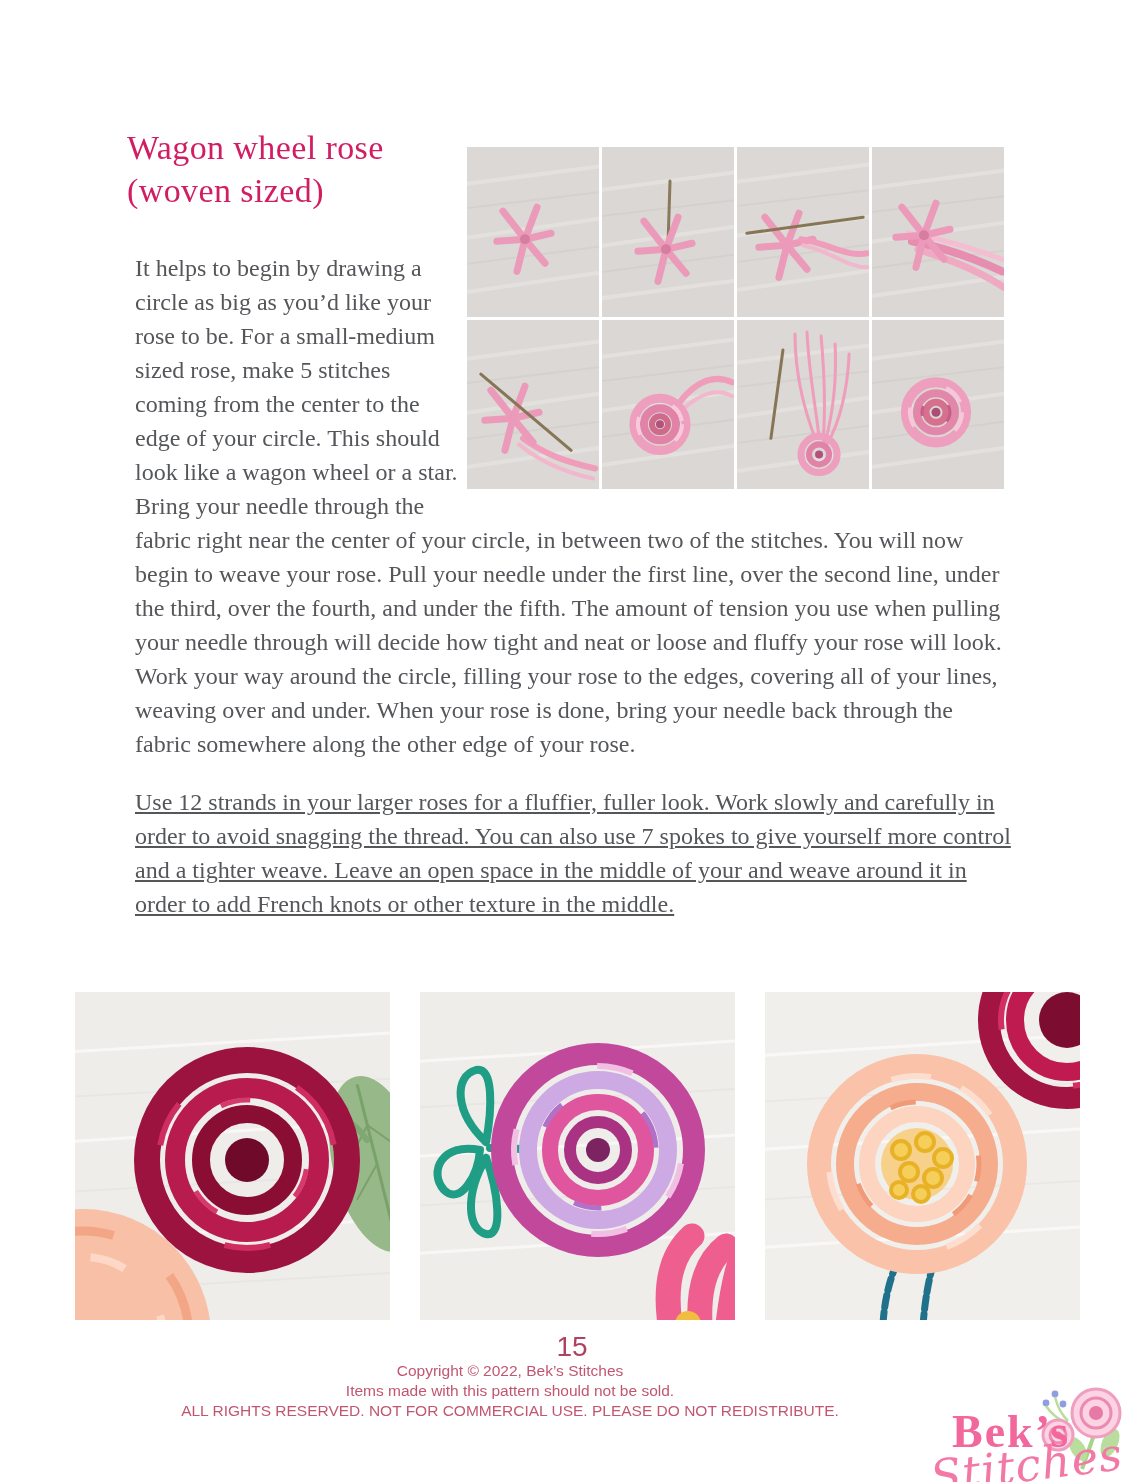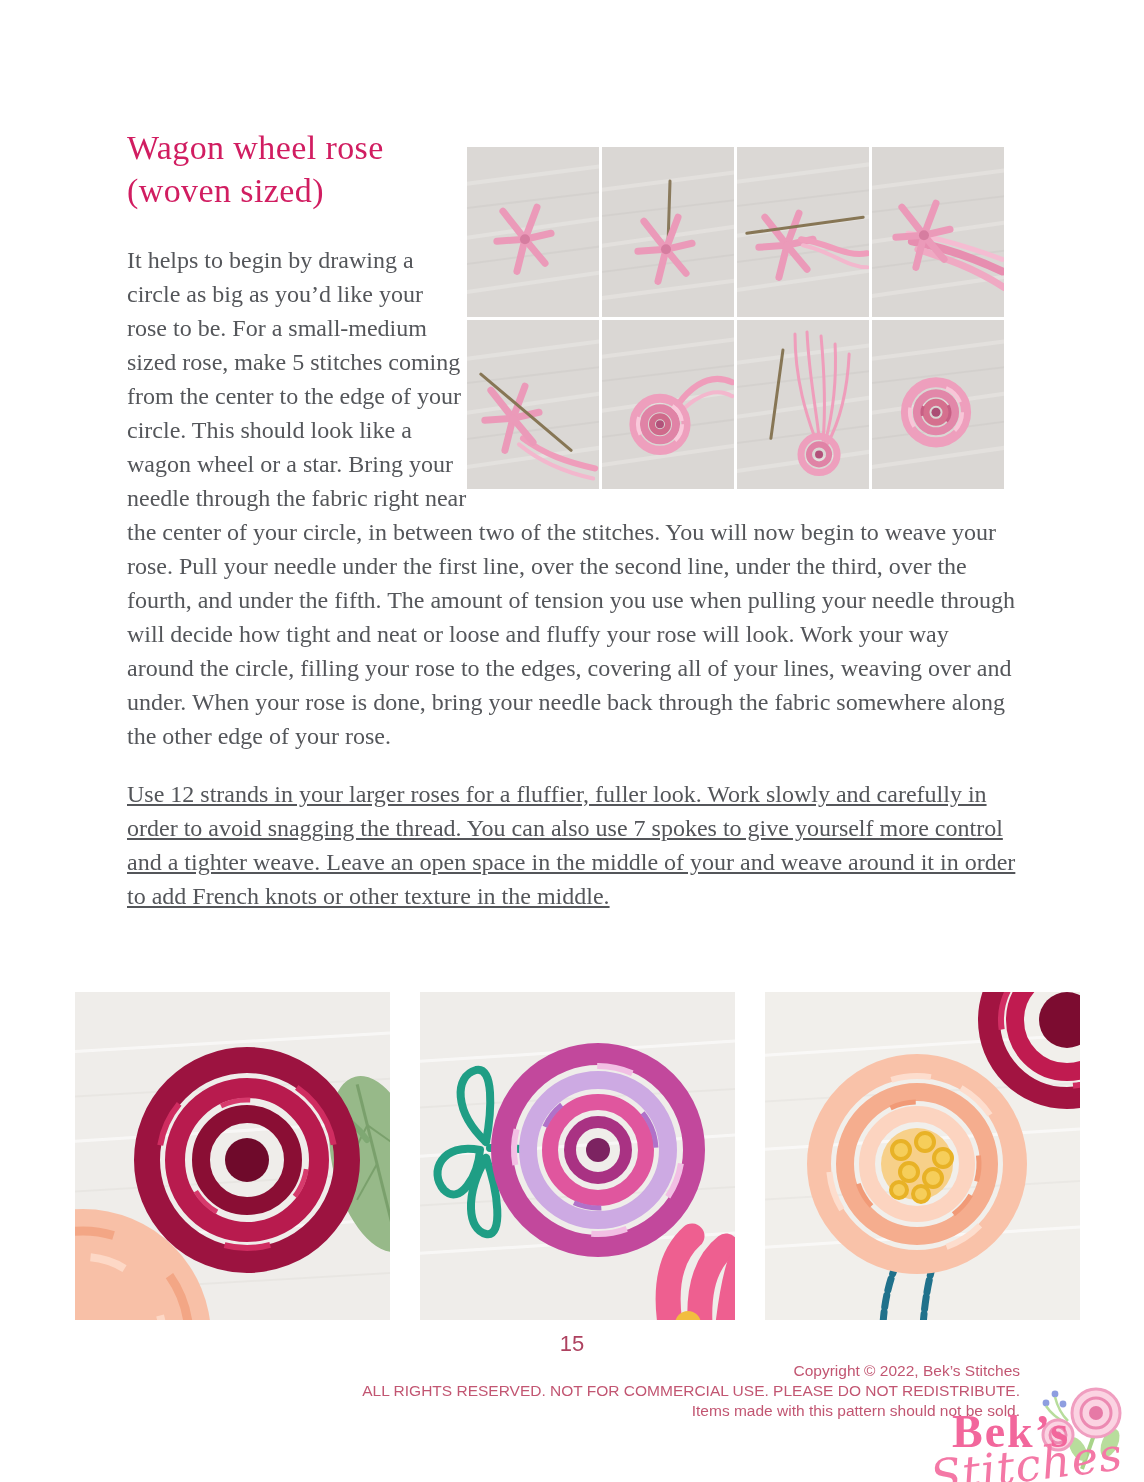--- a/index.html
+++ b/index.html
@@ -12,21 +12,21 @@
     position:absolute; left:127px; top:126px; width:340px;
     font-size:34px; line-height:43px; font-weight:400;
     color:#d11d61; margin:0; letter-spacing:0.4px;
   }
   
   .body-text {
     position:absolute; left:127px; top:243px; width:892px;
     color:#54565a; font-size:24px; line-height:34px; letter-spacing:0px;
     text-align:left;
   }
-  .body-text p { margin:0; }
+  .body-text p { margin:8px; }
   .body-text .para2 { margin-top:24px;text-decoration:underline; }
   .float-spacer { float:right; width:552px; height:266px; }
 
   
   .photo-grid {
     position:absolute; left:467px; top:147px; width:537px; height:342px;
     display:grid; grid-template-columns:repeat(4,1fr); grid-template-rows:1fr 1fr;
     gap:3px; background:#ffffff;
   }
   .cell { background:#dbd8d5; overflow:hidden; }
@@ -35,24 +35,24 @@
   
   .bottom-strip {
     position:absolute; left:75px; top:992px; width:1005px; height:328px;
     display:flex; gap:30px;
   }
   .bphoto { width:315px; height:328px; background:#efedea; overflow:hidden; }
 
   
   .page-number {
     position:absolute; top:1331px; left:0; width:1144px; text-align:center;
-    font-family:"Liberation Sans", sans-serif; font-size:22px; color:#ae4260;
+    font-family:"Liberation Sans", sans-serif; font-size:28px; color:#ae4260;
   }
   .copyright {
-    position:absolute; top:1361px; left:0; width:1020px; text-align:right;
+    position:absolute; top:1361px; left:0; width:1020px; text-align:center;
     font-family:"Liberation Sans", sans-serif; color:#c25672;
     font-size:15.5px; line-height:20px;
   }
 
   
   .logo { position:absolute; left:928px; top:1383px; width:214px; height:128px; }
   .logo-bek {
     position:absolute; left:24px; top:22px;
     font-family:"Liberation Serif", serif; font-weight:700;
     font-size:46px; color:#f2679c; letter-spacing:2px;
@@ -387,22 +387,22 @@
             <circle cx="134" cy="198" r="8"></circle>
           <circle cx="156" cy="202" r="8"></circle>
         </g>
       </svg>
     </div>
   </div>
 
   <div class="page-number">15</div>
   <div class="copyright">
     <div>Copyright © 2022, Bek’s Stitches</div>
+    <div>Items made with this pattern should not be sold.</div>
     <div>ALL RIGHTS RESERVED. NOT FOR COMMERCIAL USE. PLEASE DO NOT REDISTRIBUTE.</div>
-    <div>Items made with this pattern should not be sold.</div>
   </div>
 
   <div class="logo">
     <svg class="logo-flowers" viewBox="0 0 100 88">
       <line x1="62" y1="52" x2="50" y2="86" stroke="#a8d489" stroke-width="4"></line>
       <ellipse cx="78" cy="60" rx="8" ry="15" fill="#b8dd9c" transform="rotate(24 78 60)"></ellipse>
       <ellipse cx="46" cy="66" rx="7" ry="13" fill="#b8dd9c" transform="rotate(-32 46 66)"></ellipse>
       <g fill="#8e9ee0">
         <circle cx="14" cy="20" r="3.4"></circle>
           <circle cx="23" cy="11" r="3.4"></circle>

